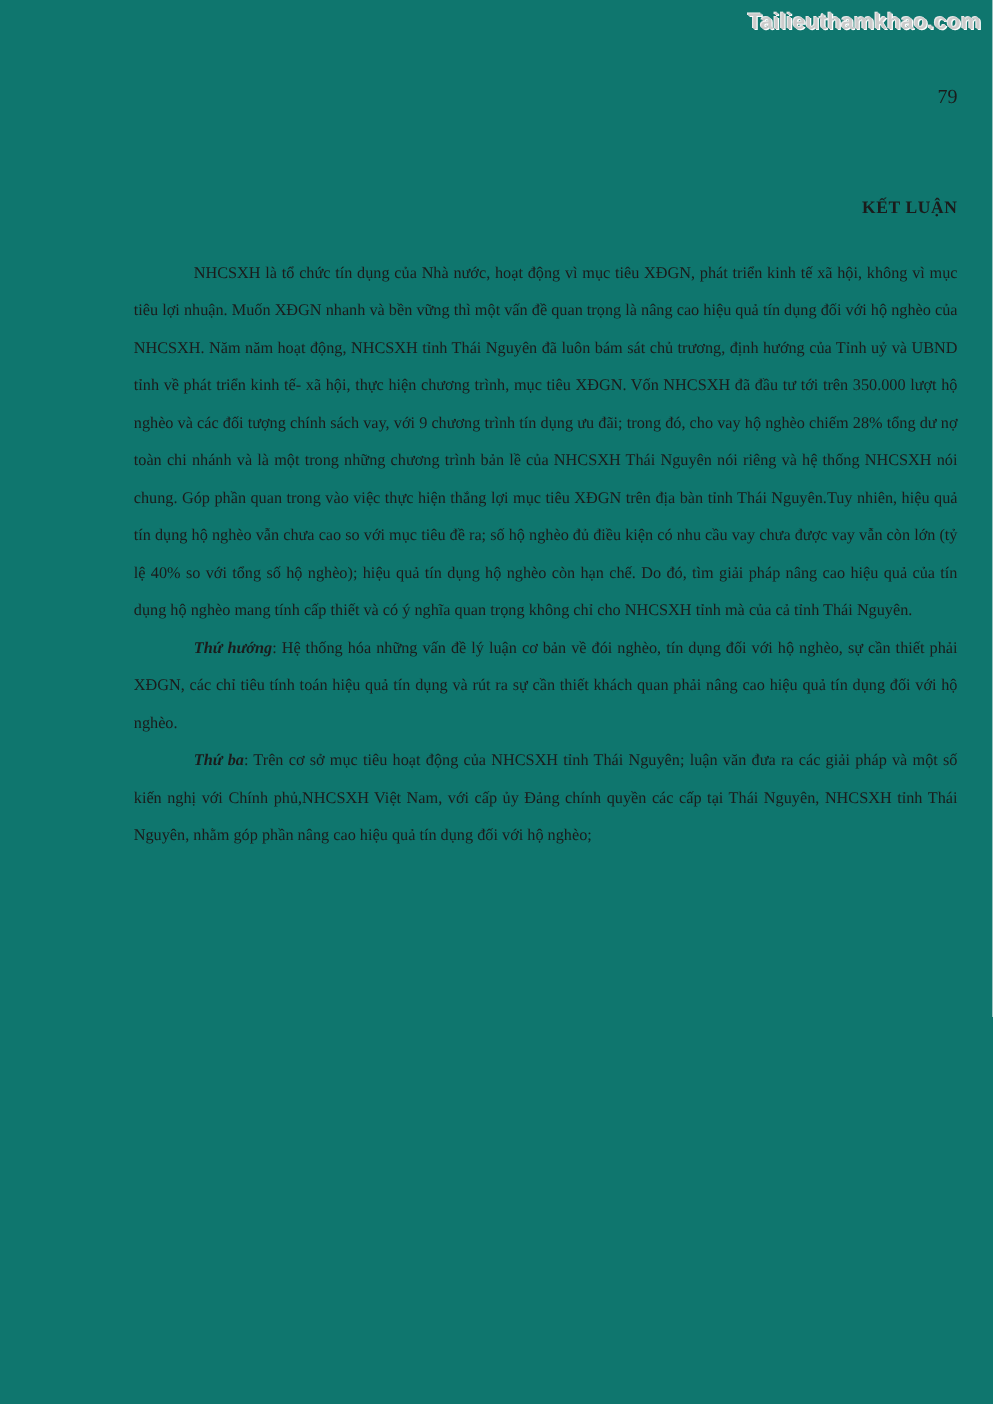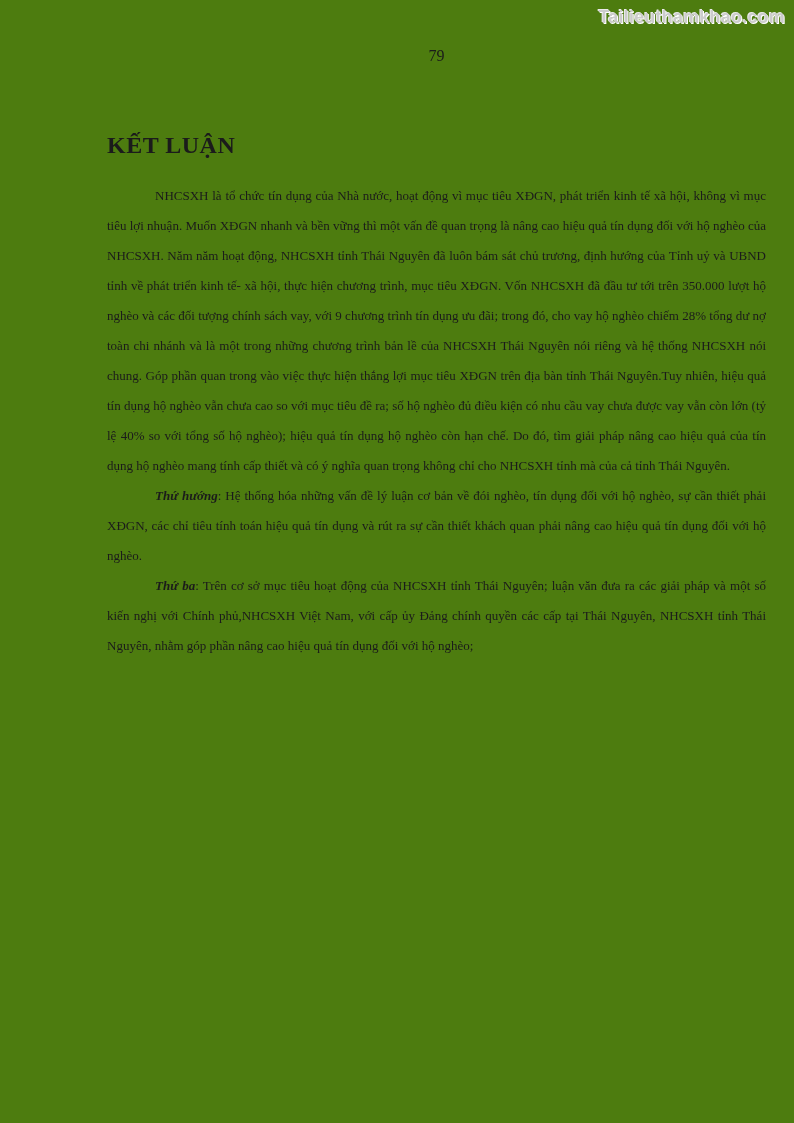--- a/index.html
+++ b/index.html
@@ -27,50 +27,50 @@
     text-shadow: 1px 1px 0 #ffffff, -1px -1px 0 #e9e9e9;
     letter-spacing: 0.2px;
   }
   .content {
     position: absolute;
     left: 107px;
     top: 0;
     width: 659px;
   }
   .page-number {
-    padding-top: 46px;
-    text-align: center;
+    padding-top: 68px;
+    text-align: right;
     font-size: 16px;
     line-height: 20px;
   }
   .title {
     margin: 66px 0 0 0;
-    text-align: left;
-    font-size: 24px;
+    text-align: right;
+    font-size: 14px;
     font-weight: bold;
     line-height: 26px;
     letter-spacing: 0.5px;
   }
   .body-text {
     margin-top: 23px;
   }
   .para {
     margin: 0;
     text-indent: 48px;
     text-align: justify;
     font-size: 13px;
     line-height: 30px;
   }
   .run { font-style: normal; }
   .run.bi { font-weight: bold; font-style: italic; }
 </style>
 </head>
 <body>
 
-<div class="page" style="color: rgb(27, 27, 27); background: #4d7c0f;">
+<div class="page" style="color: rgb(27, 27, 27); background: #0f766e;">
   <div class="watermark" style="color: rgb(204, 204, 204);">Tailieuthamkhao.com</div>
 
   <div class="content">
     <div class="page-number">79</div>
 
     <h1 class="title">KẾT LUẬN</h1>
 
     <div class="body-text">
         <p class="para"><span class="run">NHCSXH là tổ chức tín dụng của Nhà nước, hoạt động vì mục tiêu XĐGN, phát triển kinh tế xã hội, không vì mục tiêu lợi nhuận. Muốn XĐGN nhanh và bền vững thì một vấn đề quan trọng là nâng cao hiệu quả tín dụng đối với hộ nghèo của NHCSXH. Năm năm hoạt động, NHCSXH tỉnh Thái Nguyên đã luôn bám sát chủ trương, định hướng của Tỉnh uỷ và UBND tỉnh về phát triển kinh tế- xã hội, thực hiện chương trình, mục tiêu XĐGN. Vốn NHCSXH đã đầu tư tới trên 350.000 lượt hộ nghèo và các đối tượng chính sách vay, với 9 chương trình tín dụng ưu đãi; trong đó, cho vay hộ nghèo chiếm 28% tổng dư nợ toàn chi nhánh và là một trong những chương trình bản lề của NHCSXH Thái Nguyên nói riêng và hệ thống NHCSXH nói chung. Góp phần quan trong vào việc thực hiện thắng lợi mục tiêu XĐGN trên địa bàn tỉnh Thái Nguyên.Tuy nhiên, hiệu quả tín dụng hộ nghèo vẫn chưa cao so với mục tiêu đề ra; số hộ nghèo đủ điều kiện có nhu cầu vay chưa được vay vẫn còn lớn (tỷ lệ 40% so với tổng số hộ nghèo); hiệu quả tín dụng hộ nghèo còn hạn chế. Do đó, tìm giải pháp nâng cao hiệu quả của tín dụng hộ nghèo mang tính cấp thiết và có ý nghĩa quan trọng không chỉ cho NHCSXH tỉnh mà của cả tỉnh Thái Nguyên.</span></p>
         <p class="para"><span class="run bi">Thứ hướng</span><span class="run">: Hệ thống hóa những vấn đề lý luận cơ bản về đói nghèo, tín dụng đối với hộ nghèo, sự cần thiết phải XĐGN, các chỉ tiêu tính toán hiệu quả tín dụng và rút ra sự cần thiết khách quan phải nâng cao hiệu quả tín dụng đối với hộ nghèo.</span></p>

